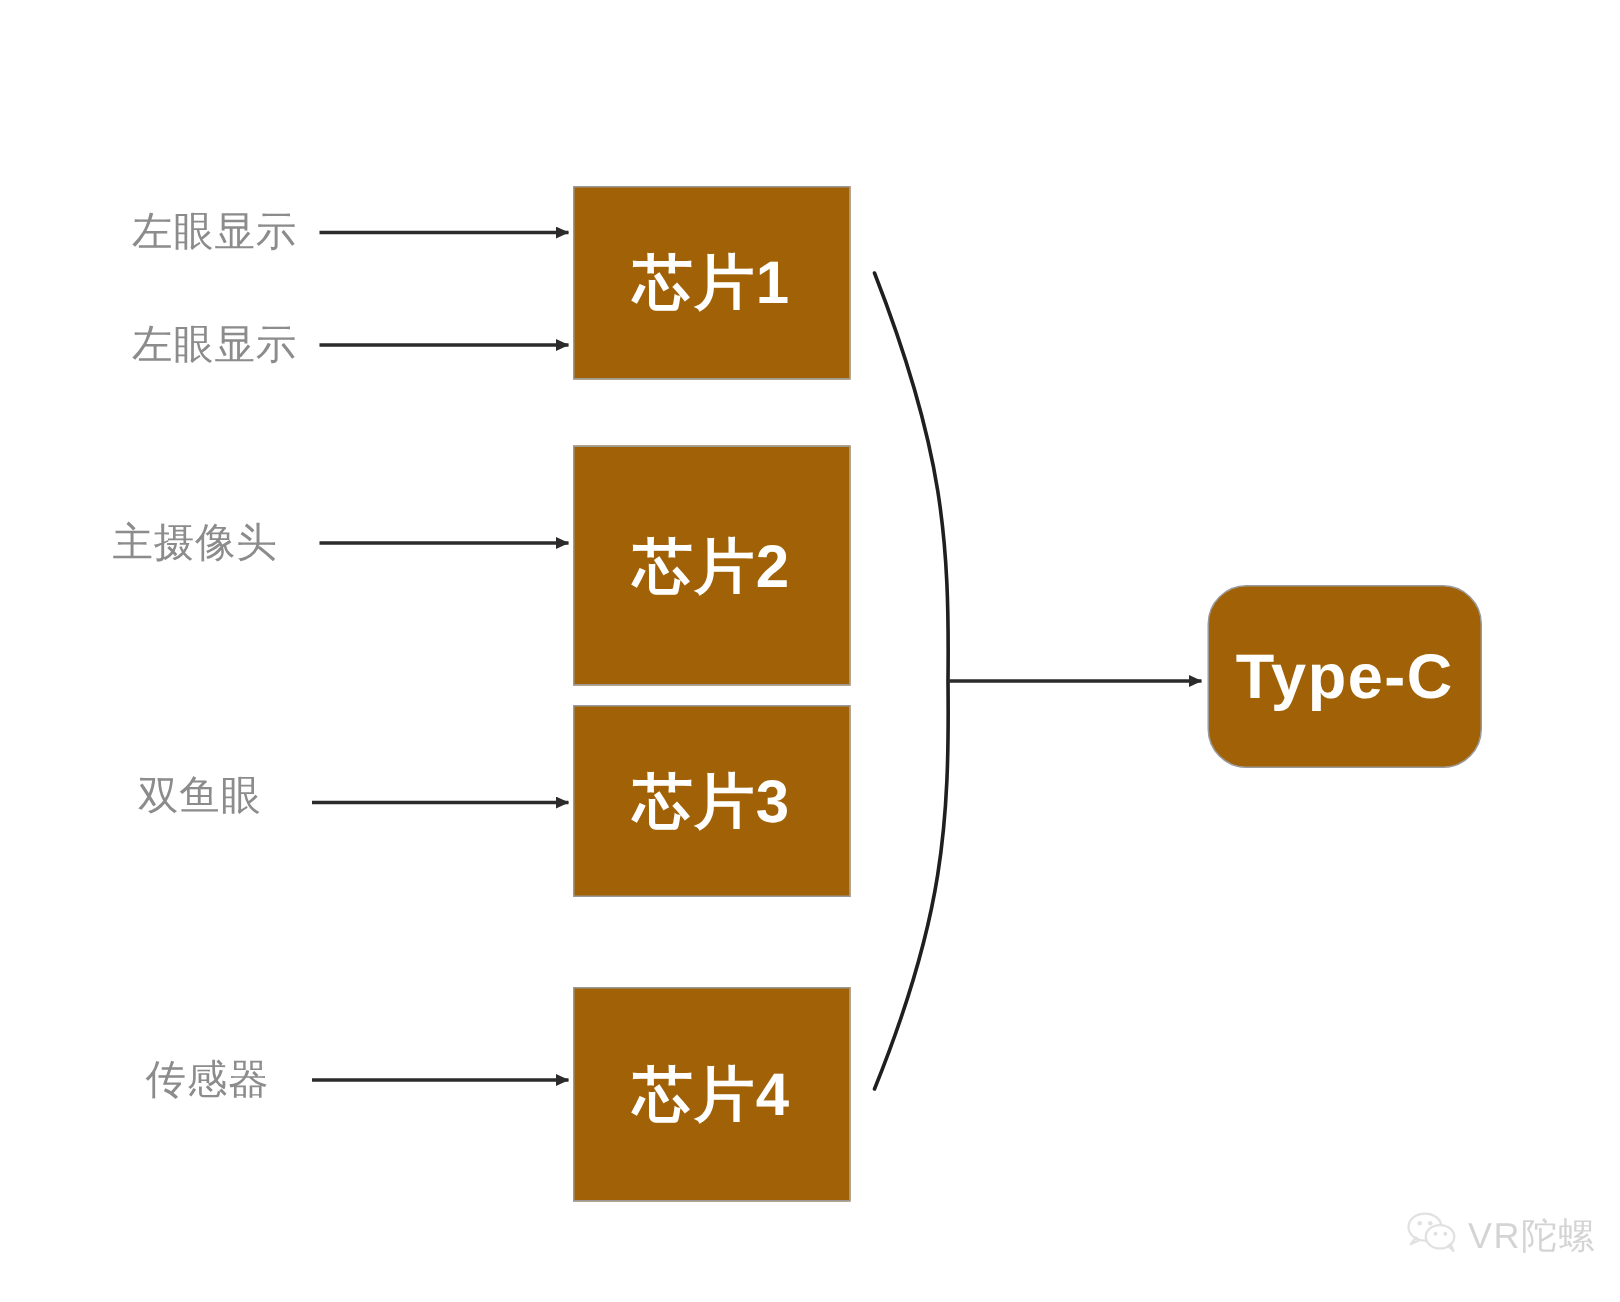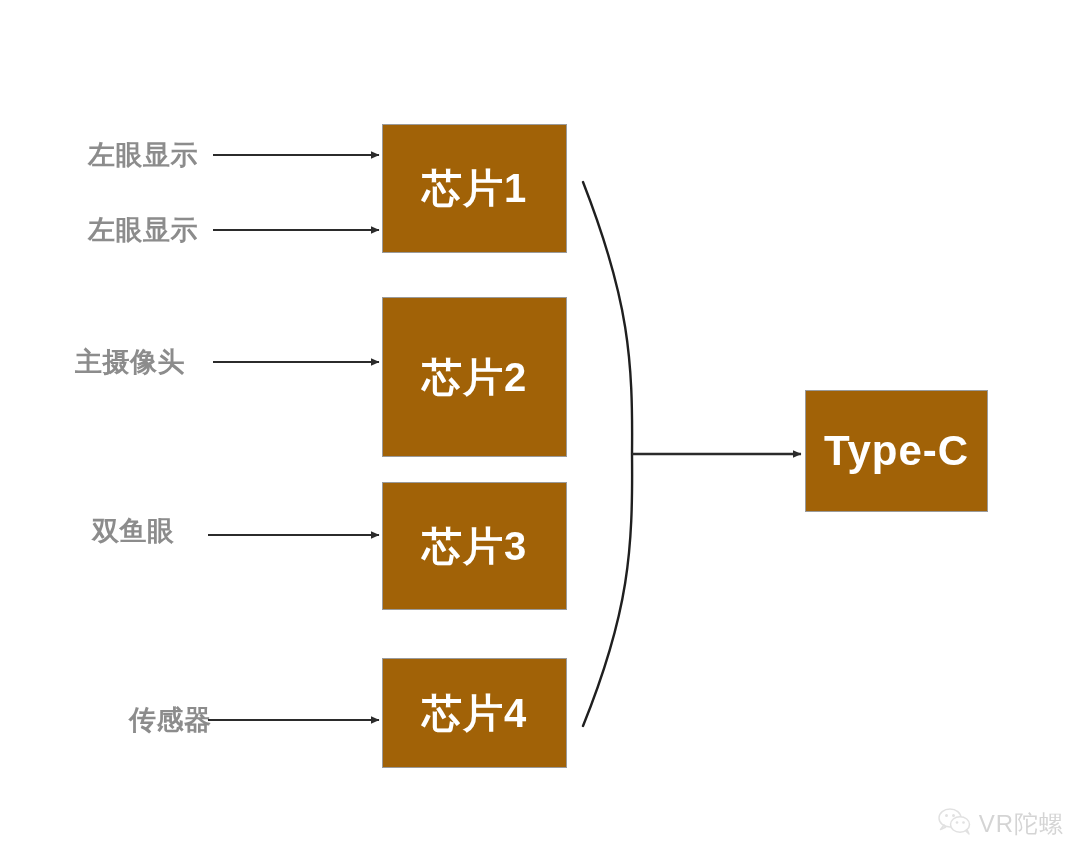--- a/index.html
+++ b/index.html
@@ -19,40 +19,41 @@
     overflow: hidden;
   }
   
   .src-label {
     position: absolute;
     color: #8c8c8c;
     font-size: 27px;
     line-height: 1;
     white-space: nowrap;
     letter-spacing: 0.5px;
-    font-weight: 700;
+    font-weight: 400;
     transform: translateY(-50%);
   }
   
   .box {
     position: absolute;
     background: #a16207;
     border: 1px solid #9a9a9a;
     box-sizing: border-box;
     display: flex;
     align-items: center;
     justify-content: center;
     color: #ffffff;
     font-size: 40px;
     font-weight: 700;
     letter-spacing: 1px;
     white-space: nowrap;
   }
   .box.output {
     font-size: 42px;
+    border-radius: 26px;
   }
   
   #wires {
     position: absolute;
     left: 0;
     top: 0;
     width: 1080px;
     height: 868px;
     pointer-events: none;
   }
@@ -79,29 +80,29 @@
 <div id="canvas">
 
   <div class="src-label" style="left:88px; top:155px;">左眼显示</div>
 
   <div class="src-label" style="left:88px; top:230px;">左眼显示</div>
 
   <div class="src-label" style="left:75px; top:362px;">主摄像头</div>
 
   <div class="src-label" style="left:92px; top:531px;">双鱼眼</div>
 
-  <div class="src-label" style="left:97px; top:720px;margin-left:32px;">传感器</div>
+  <div class="src-label" style="left:97px; top:720px;">传感器</div>
 
   <div class="box" style="left:382px; top:124px; width:185px; height:129px;">芯片1</div>
 
   <div class="box" style="left:382px; top:297px; width:185px; height:160px;">芯片2</div>
 
-  <div class="box" style="left:382px; top:482px; width:185px; height:128px;">芯片3</div>
+  <div class="box" style="left:382px; top:470px; width:185px; height:128px;">芯片3</div>
 
-  <div class="box" style="left:382px; top:658px; width:185px; height:110px;">芯片4</div>
+  <div class="box" style="left:382px; top:658px; width:185px; height:143px;">芯片4</div>
 
   <div class="box output" style="left:805px; top:390px; width:183px; height:122px;">Type-C</div>
 
   <svg id="wires" viewBox="0 0 1080 868">
     <defs>
       <marker id="arrowhead" markerWidth="9" markerHeight="8" refX="8.5" refY="4" orient="auto" markerUnits="userSpaceOnUse">
         <path d="M0,0 L9,4 L0,8 z" fill="#2b2b2b"></path>
       </marker>
     </defs>
 

